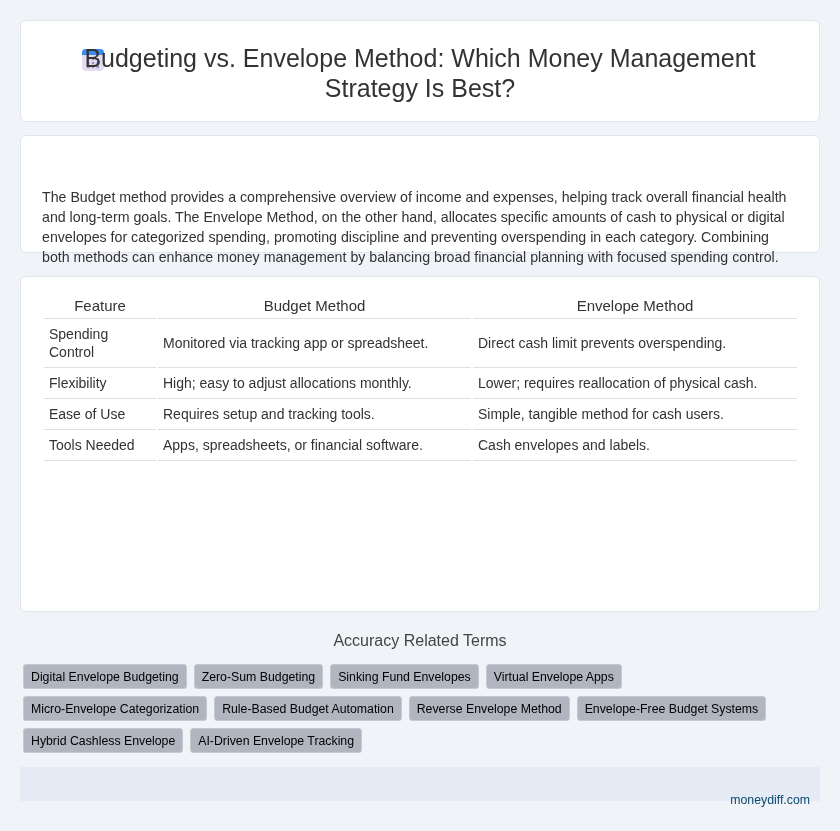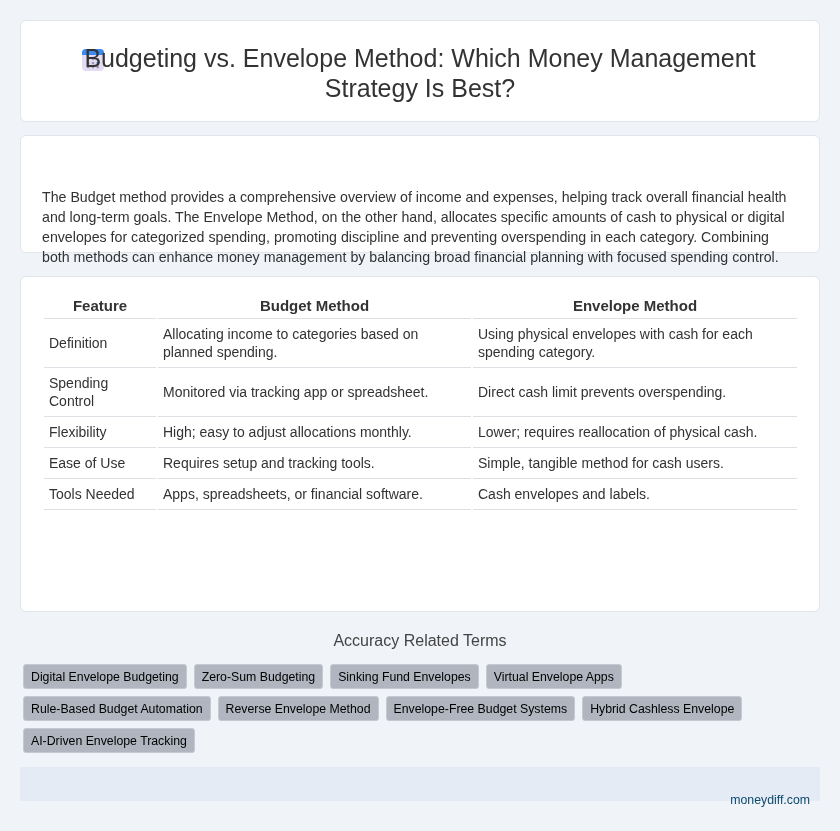--- a/index.html
+++ b/index.html
@@ -32,21 +32,21 @@
     position: absolute; left: 21px; right: 20px; top: 19px;
     font-size: 14.2px; line-height: 20px; color: #333; margin-top: 32px;
   }
   .table-card { top: 276px; height: 336px; }
   table {
     position: absolute; left: 21px; top: 19px;
     width: 757px; border-collapse: separate; border-spacing: 2px 0;
     font-size: 14px; color: #333;
   }
   th {
-    font-weight: bold; font-size: 15px; 
+    font-weight: normal; font-size: 15px; 
     height: 23px; vertical-align: bottom; padding-bottom: 4px;
     border-bottom: 1px solid #dcdfe4;
   }
   td {
     border-bottom: 1px solid #dcdfe4;
     padding: 0 5px;
     line-height: 18px;
     vertical-align: middle;
   }
   td.feat { width: 112px; }
@@ -106,25 +106,20 @@
   <table>
     <thead>
       <tr>
         <th>Feature</th>
         <th>Budget Method</th>
         <th>Envelope Method</th>
       </tr>
     </thead>
     <tbody>
       <tr class="row-2">
-        <td class="feat">Definition</td>
-        <td class="bud">Allocating income to categories based on planned spending.</td>
-        <td>Using physical envelopes with cash for each spending category.</td>
-      </tr>
-      <tr class="row-2">
         <td class="feat">Spending Control</td>
         <td class="bud">Monitored via tracking app or spreadsheet.</td>
         <td>Direct cash limit prevents overspending.</td>
       </tr>
       <tr class="row-1">
         <td class="feat">Flexibility</td>
         <td class="bud">High; easy to adjust allocations monthly.</td>
         <td>Lower; requires reallocation of physical cash.</td>
       </tr>
       <tr class="row-1">
@@ -140,20 +135,21 @@
     </tbody>
   </table>
 </div>
 
 <div class="related-title">Accuracy Related Terms</div>
 <div class="tags">
   <span class="tag">Digital Envelope Budgeting</span>
   <span class="tag">Zero-Sum Budgeting</span>
   <span class="tag">Sinking Fund Envelopes</span>
   <span class="tag">Virtual Envelope Apps</span>
+  <span class="tag">Micro-Envelope Categorization</span>
   <span class="tag">Rule-Based Budget Automation</span>
   <span class="tag">Reverse Envelope Method</span>
   <span class="tag">Envelope-Free Budget Systems</span>
   <span class="tag">Hybrid Cashless Envelope</span>
   <span class="tag">AI-Driven Envelope Tracking</span>
 </div>
 
 <div class="footer">
   <span>moneydiff.com</span>
 </div>

